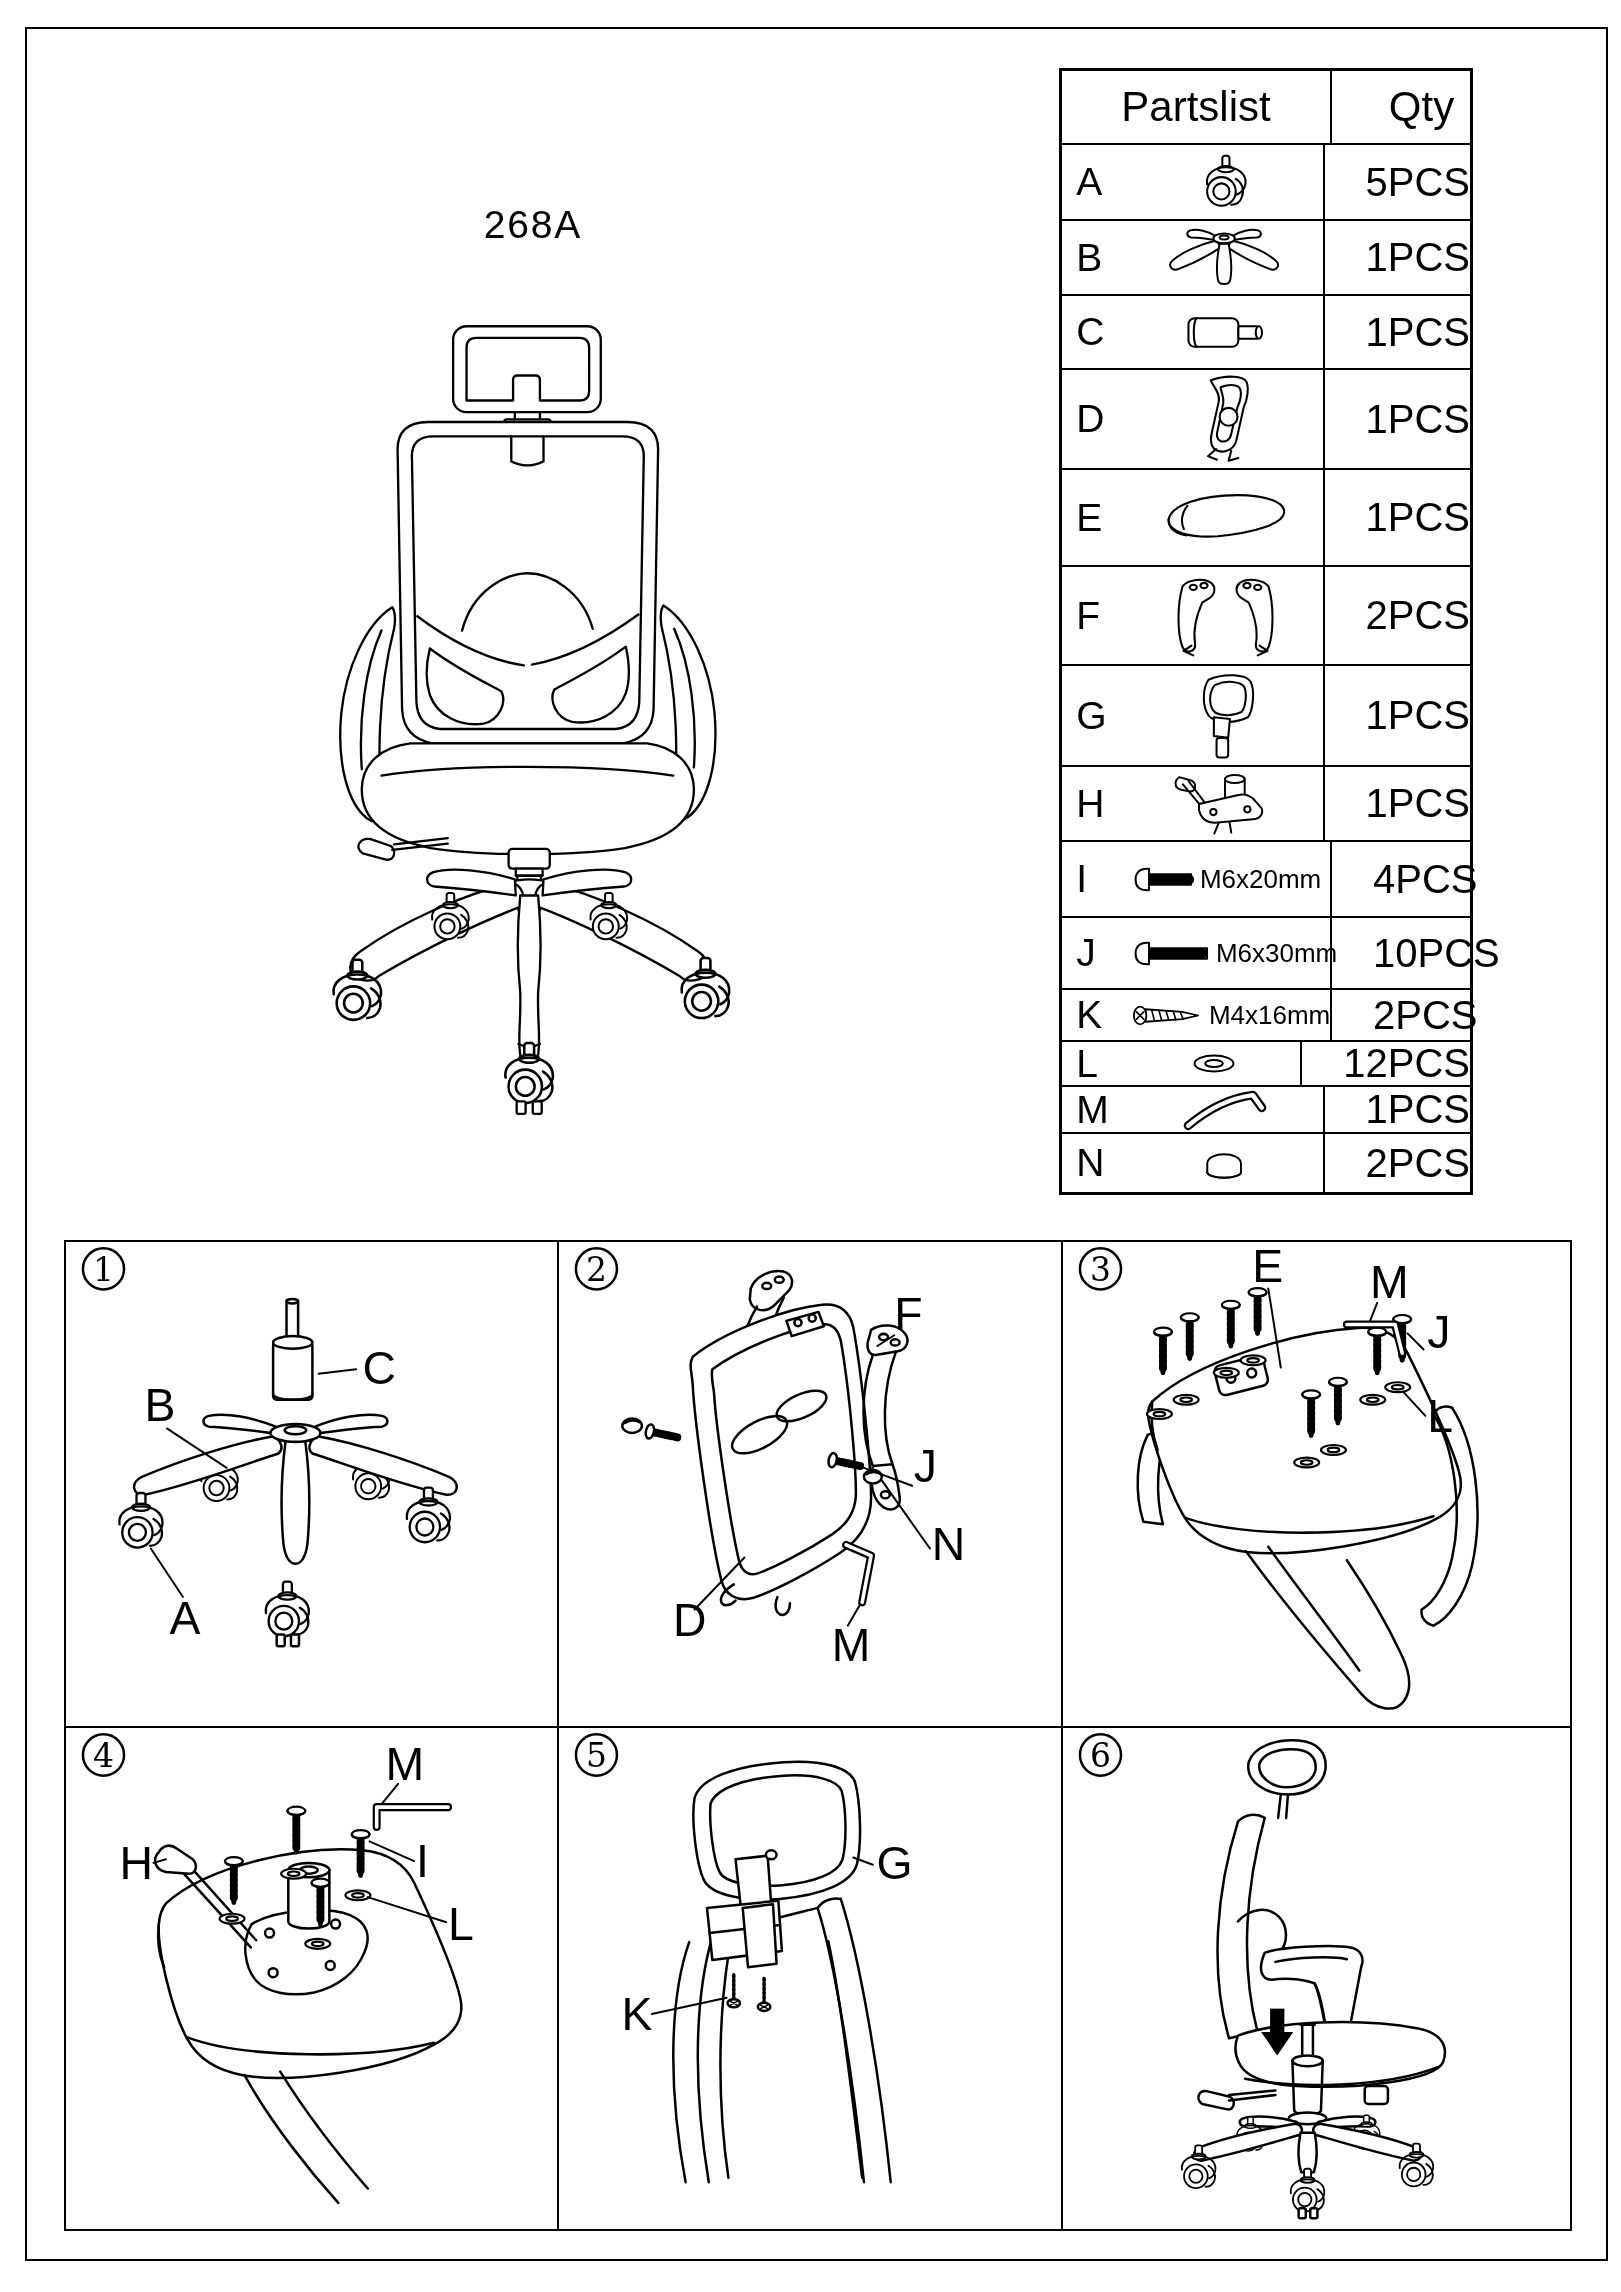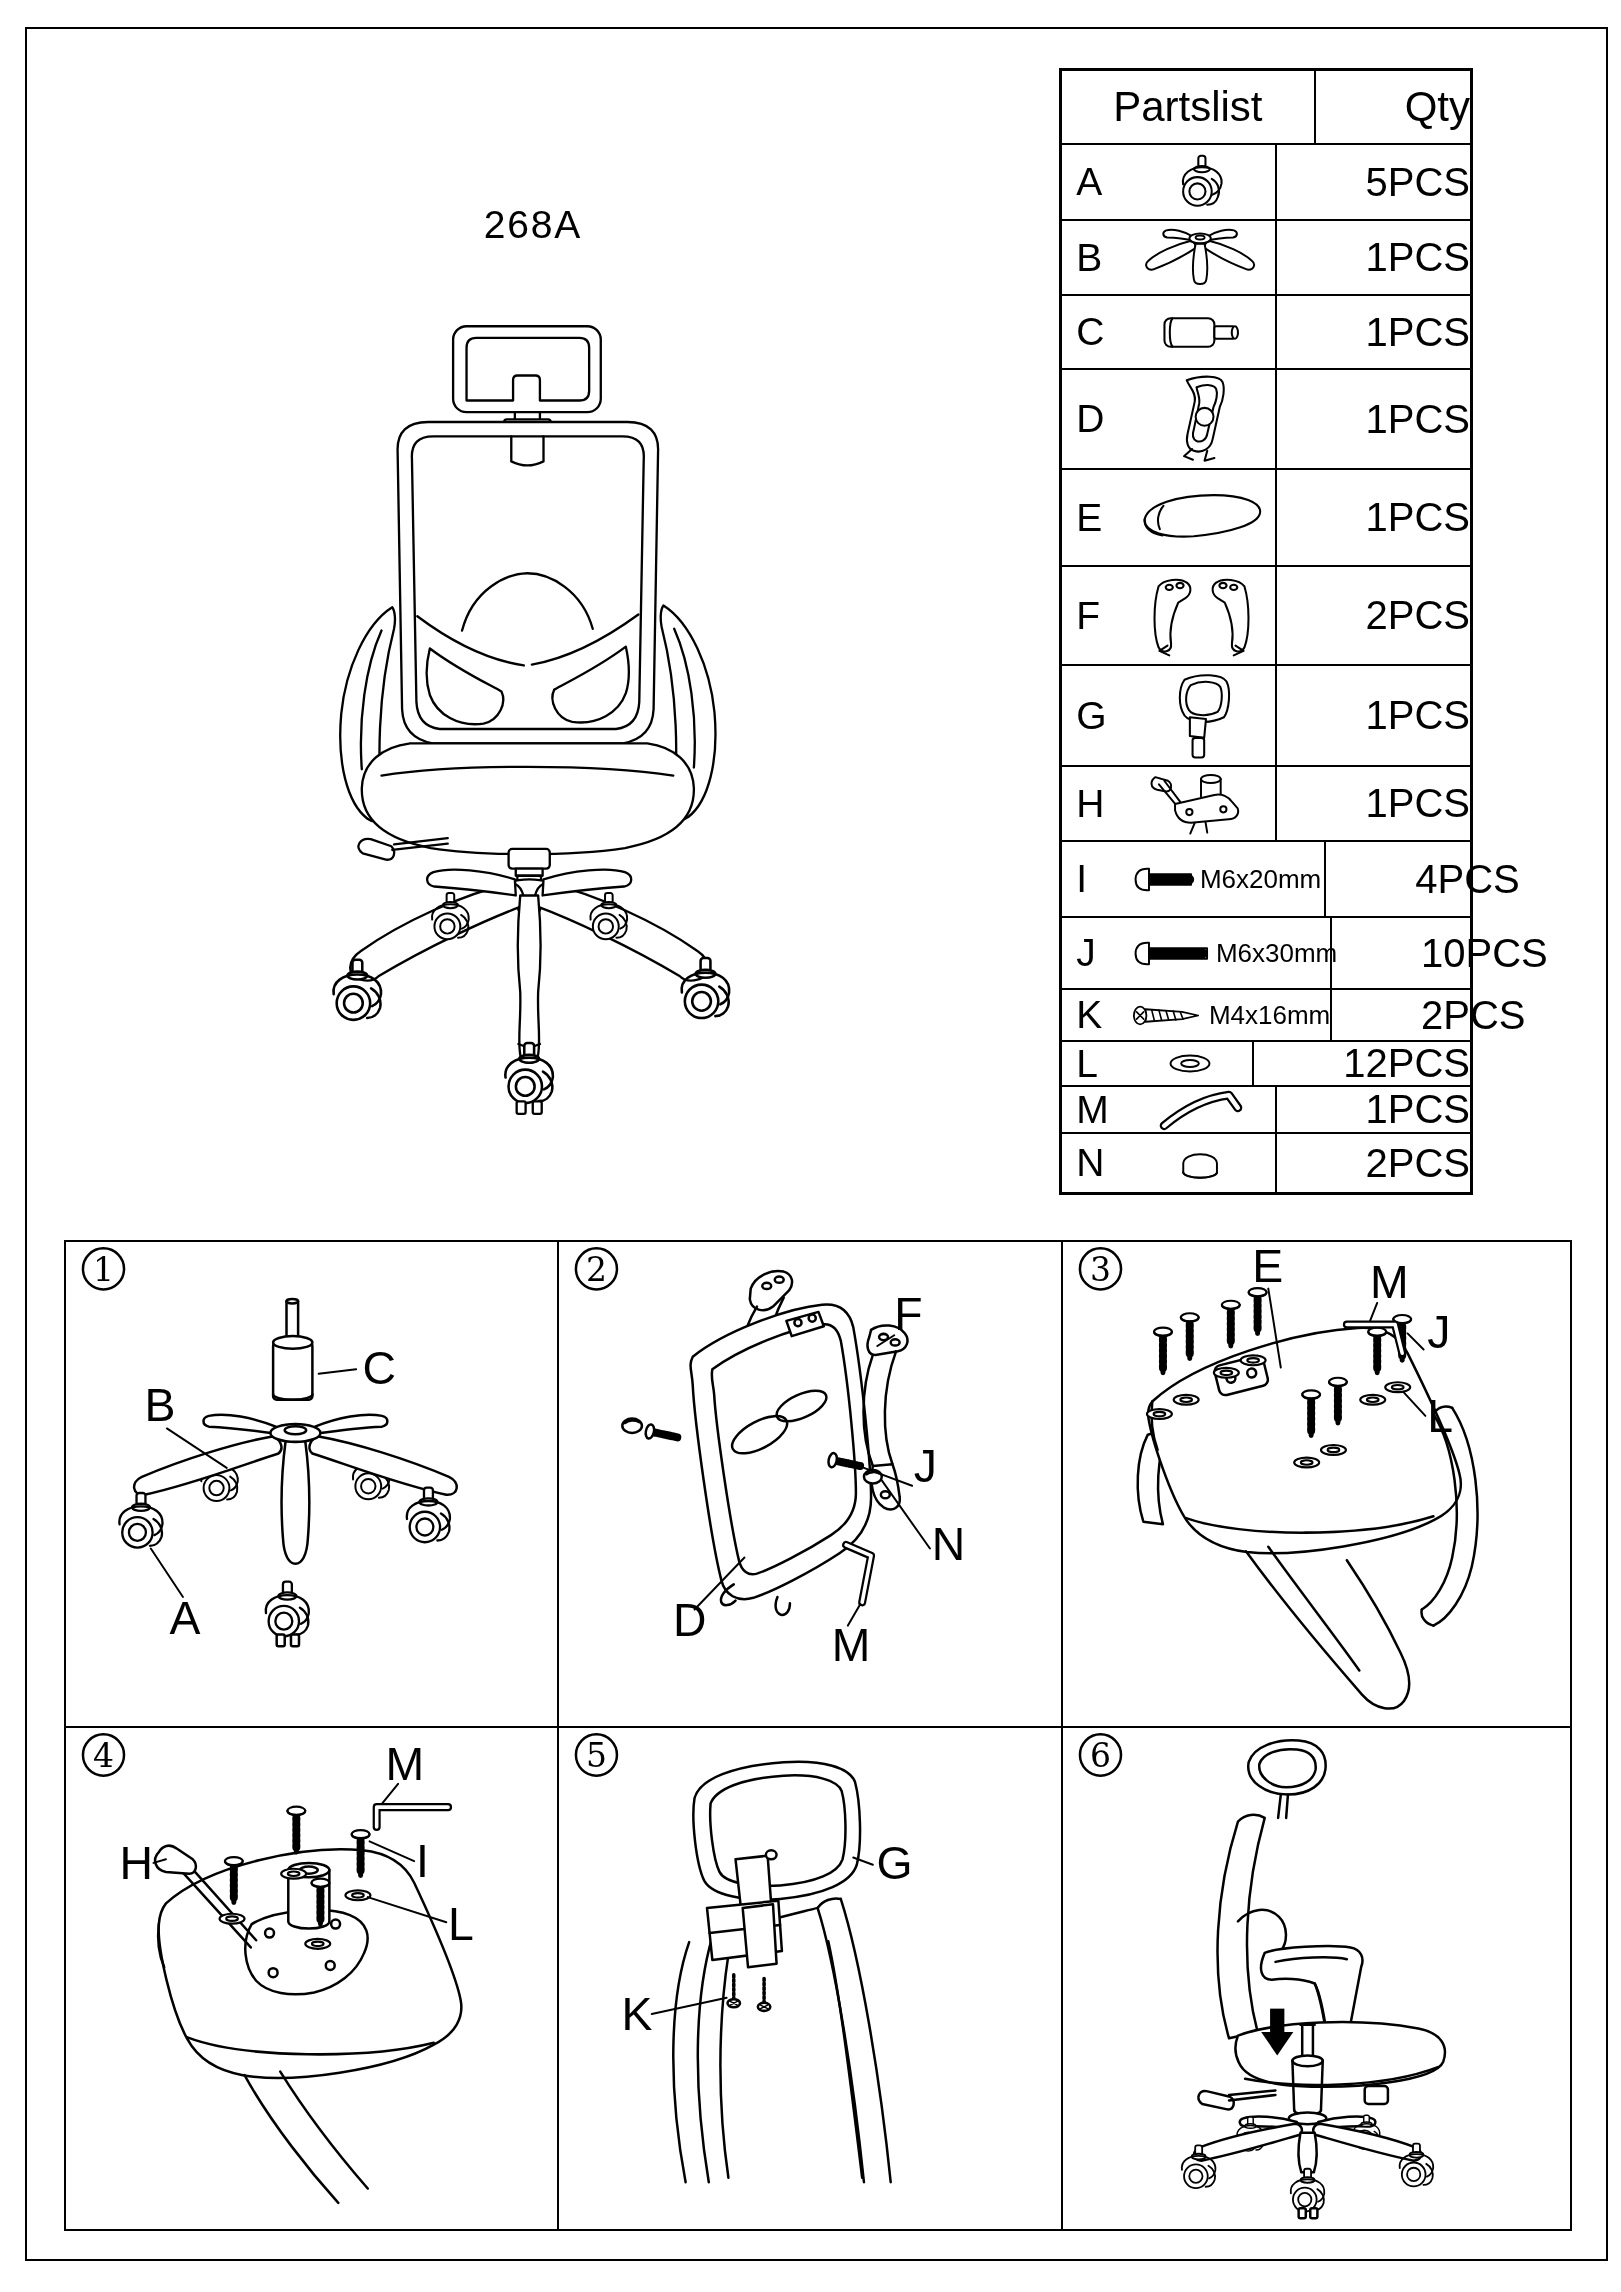--- a/index.html
+++ b/index.html
@@ -14,27 +14,27 @@
   
   .chair-fig{position:absolute;left:258px;top:315px;}
   
   .ptable{position:absolute;left:1059px;top:68px;width:414px;border:3.6px solid #000;
           box-sizing:border-box;background:#fff;}
   .trow{display:flex;box-sizing:border-box;border-top:2.7px solid #000;gap:41px;}
   .trow.first{border-top:none;}
   .cell-parts{width:270px;border-right:2.7px solid #000;box-sizing:border-box;
           display:flex;align-items:center;}
   .cell-qty{flex:1;display:flex;align-items:center;justify-content:center;
-          font-size:40px;margin-left:48px;}
+          font-size:40px;}
   .hdr .cell-parts{justify-content:center;font-size:42px;}
   .hdr .cell-qty{font-size:42px;}
   .letter{width:52px;padding-left:14.3px;font-size:39px;flex:0 0 auto;}
   .icon-wrap{flex:1;display:flex;align-items:center;justify-content:center;}
   .has-spec .icon-wrap{flex:0 0 auto;margin-left:3.6px;}
-  .spec{flex:1;text-align:right;padding-right:3px;font-size:26px;}
+  .spec{flex:1;text-align:right;padding-right:11px;font-size:26px;}
   
   .steps{position:absolute;left:64px;top:1240px;width:1508px;height:991px;
          border:2.7px solid #000;box-sizing:border-box;display:grid;
          grid-template-columns:493px 504px 1fr;grid-template-rows:486px 1fr;}
   .panel{box-sizing:border-box;position:relative;}
   .panel.bR{border-right:2.7px solid #000;}
   .panel.bB{border-bottom:2.7px solid #000;}
   .panel svg{display:block;width:100%;height:100%;}
   
   svg{stroke-linecap:round;stroke-linejoin:round;}

